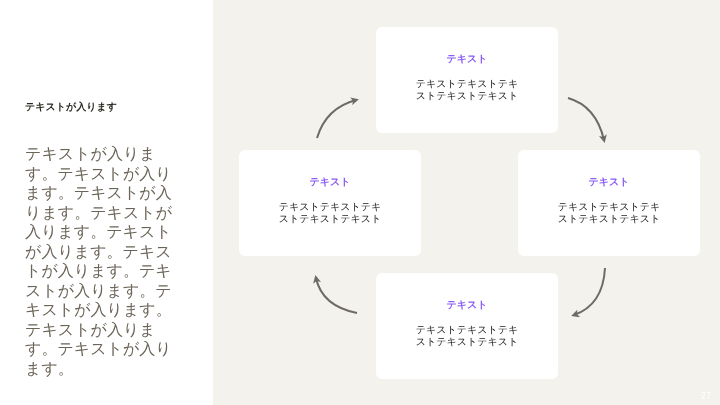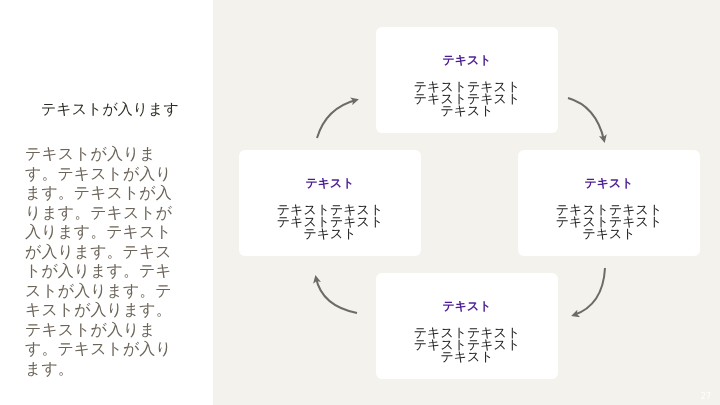--- a/index.html
+++ b/index.html
@@ -6,44 +6,44 @@
     body {
       width: 720px; height: 405px; position: relative; overflow: hidden;
       background: #ffffff;
       font-family: "DejaVu Sans", "Liberation Sans", sans-serif;
     }
     .left-panel {
       position: absolute; left: 0; top: 0; width: 213px; height: 405px;
       background: #ffffff;
     }
     .heading {
-      position: absolute; left: 41px; top: 100px;
-      font-size: 15px; font-weight: normal; color: #2b2b22;
+      position: absolute; left: 25px; top: 100px;
+      font-size: 10px; font-weight: bold; color: #2b2b22;
       letter-spacing: 0px; white-space: nowrap;
     }
     .body-text {
       position: absolute; left: 25px; top: 144px; width: 152px;
       font-size: 16px; line-height: 19.5px; color: #6b6458;
       word-break: break-all;
     }
     .right-panel {
       position: absolute; left: 213px; top: 0; width: 507px; height: 405px;
       background: #f4f2ed;
     }
     .card {
       position: absolute; width: 182px; height: 106px;
       background: #ffffff; border-radius: 6px;
       display: flex; flex-direction: column; align-items: center;
     }
     .card-title {
-      margin-top: 25px; font-size: 12px; font-weight: bold; color: #4c1d95;
+      margin-top: 25px; font-size: 10px; font-weight: bold; color: #8b5cf6;
       white-space: nowrap;
     }
     .card-desc {
-      margin-top: 12px; width: 110px; font-size: 13px; line-height: 12px;
+      margin-top: 12px; width: 110px; font-size: 10px; line-height: 12px;
       color: #222222; text-align: center; word-break: break-all;
     }
     .arrows { position: absolute; left: 0; top: 0; width: 720px; height: 405px; pointer-events: none; }
     .page-number {
       position: absolute; right: 9px; bottom: 4px; font-size: 8px; color: #ffffff;
     }
   </style>
 </head>
 <body>
 

